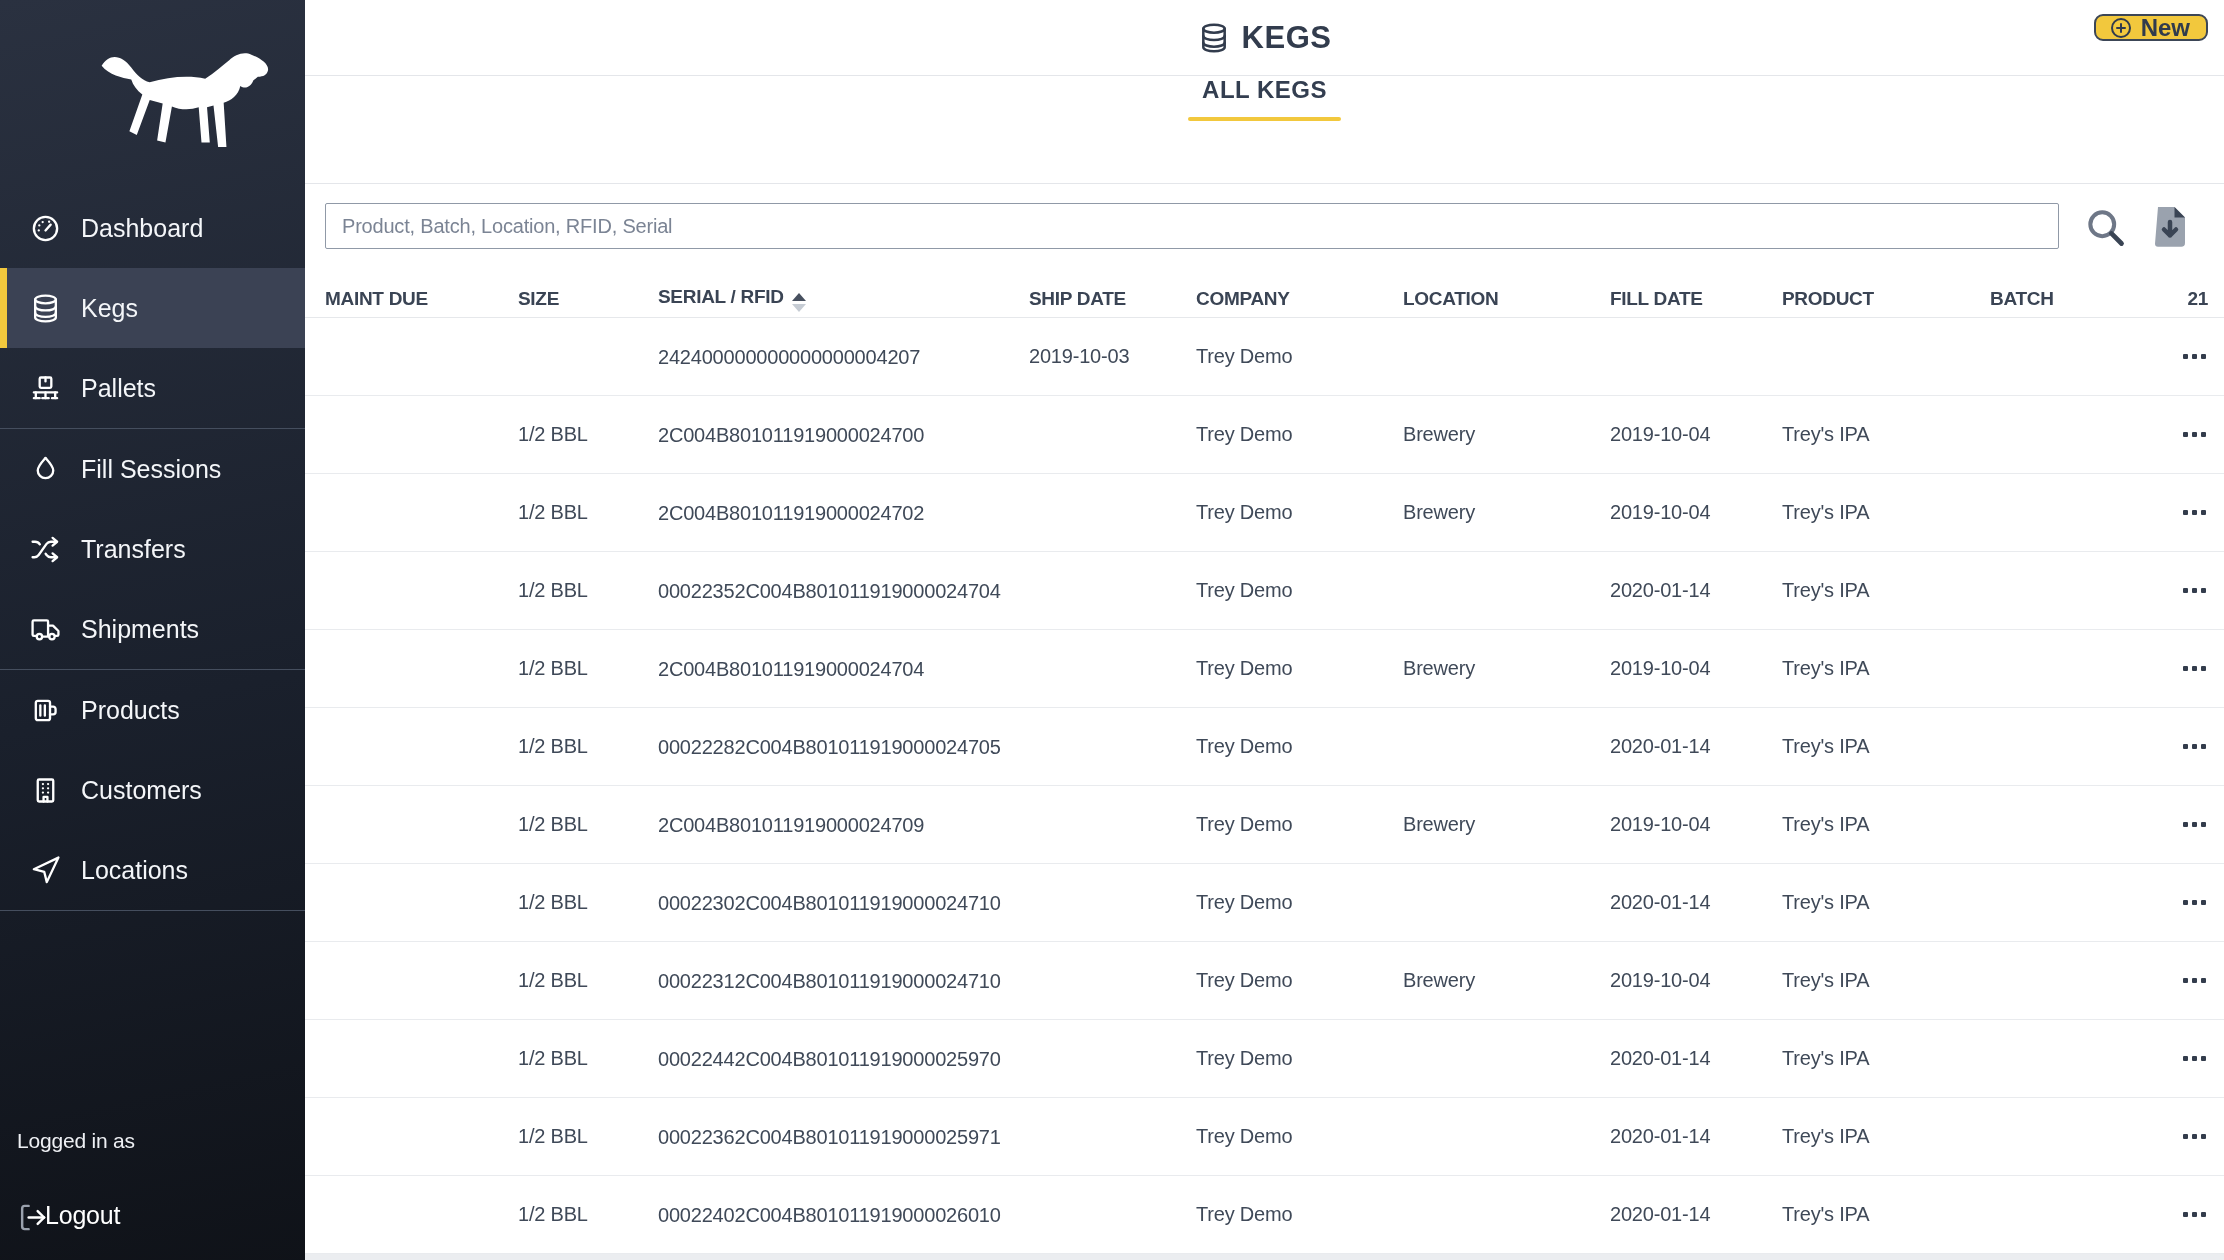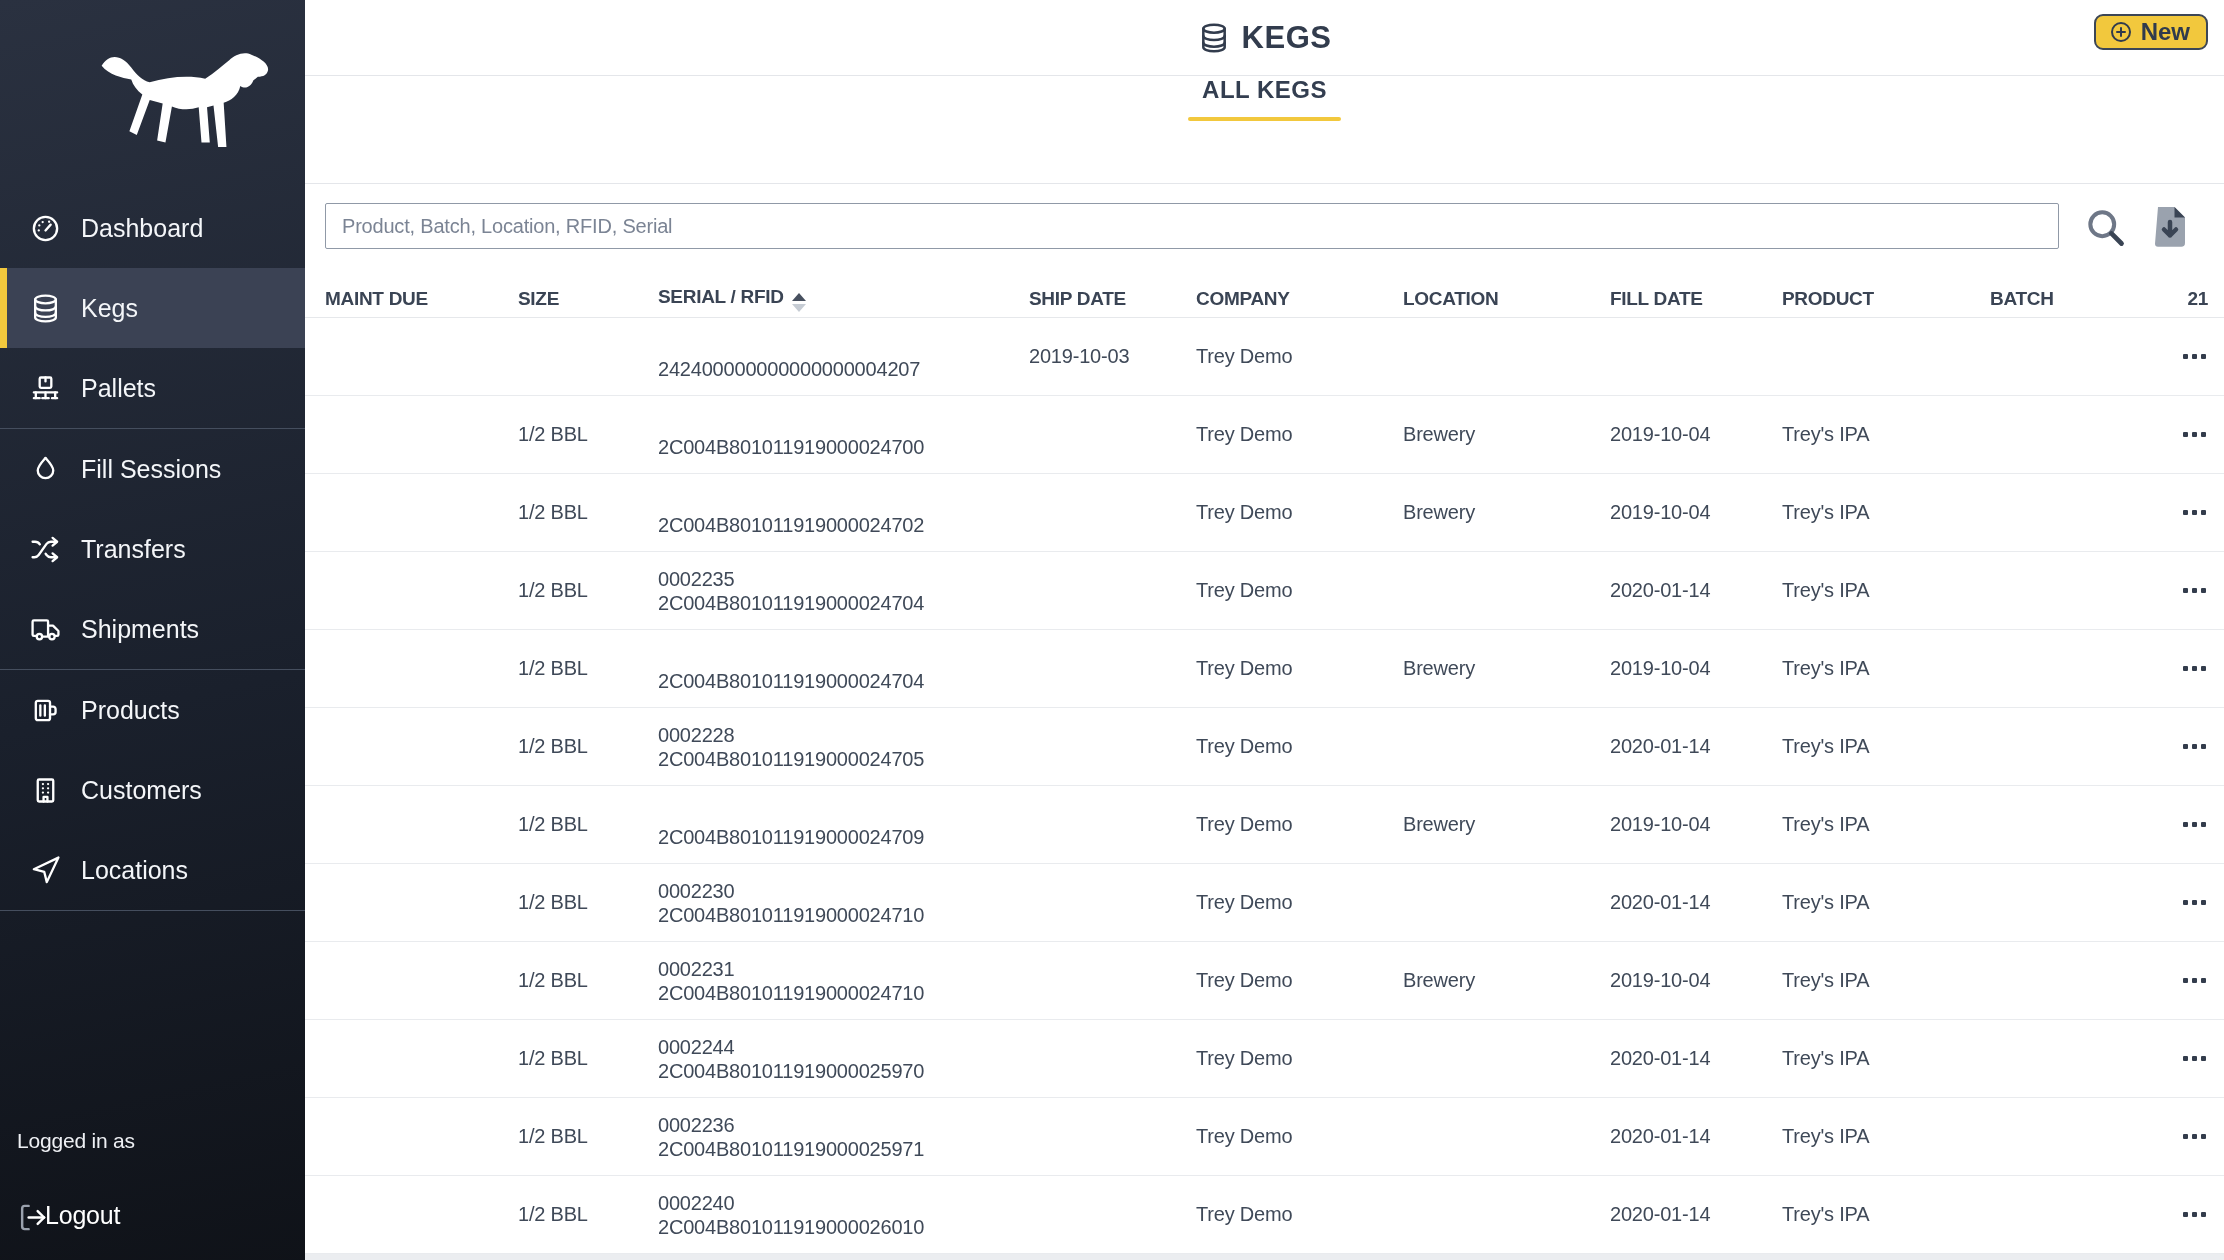--- a/index.html
+++ b/index.html
@@ -27,21 +27,21 @@
   .logout .nav-icon{width:28px;height:28px;flex:0 0 28px}
   .logout-label{font-size:25px;color:#fff}
 
   
   .main{position:absolute;left:305px;top:0;width:1919px;height:1260px;background:#fff}
   .page-header{position:relative;height:76px;border-bottom:1px solid #e4e6ea;
     display:flex;align-items:center;justify-content:center;gap:12px}
   .page-title{font-size:31px;font-weight:800;color:var(--navy);letter-spacing:0.5px}
   .title-icon{width:32px;height:32px;color:var(--navy)}
   .title-icon svg{width:32px;height:32px;display:block}
-  .new-btn{position:absolute;right:16px;top:14px;height:36px;padding:0 16px 0 13px;
+  .new-btn{position:absolute;right:16px;top:14px;height:27px;padding:0 16px 0 13px;
     background:var(--accent);border:2px solid #3c4656;border-radius:9px;
     display:flex;align-items:center;gap:8px;cursor:pointer;font-weight:700;
     font-size:24px;color:#303b4d}
   .new-btn svg{width:24px;height:24px}
 
   .tabs{height:108px;border-bottom:1px solid #e4e6ea;display:flex;align-items:flex-start;justify-content:center}
   .tab{display:flex;flex-direction:column;align-items:center;cursor:pointer}
   .tab-label{font-size:24px;font-weight:700;color:#333e50;letter-spacing:0.5px}
   .tab-underline{margin-top:13px;height:4px;width:153px;background:var(--accent);border-radius:2px}
 
@@ -59,21 +59,21 @@
     padding-left:20px;align-items:center}
   .thead{height:38px;border-bottom:1px solid #e6e8eb}
   .th{font-size:19px;font-weight:700;color:var(--head-text);letter-spacing:-0.3px;white-space:nowrap}
   .th-count{text-align:right;padding-right:16px}
   .sort{display:inline-flex;flex-direction:column;gap:3px;margin-left:8px;vertical-align:2px}
   .sort .up{width:0;height:0;border-left:7px solid transparent;border-right:7px solid transparent;border-bottom:8px solid #47505f}
   .sort .down{width:0;height:0;border-left:7px solid transparent;border-right:7px solid transparent;border-top:8px solid #c6ccd4}
 
   .trow{height:78px;border-bottom:1px solid var(--row-border);cursor:pointer;background:#fff}
   .cell{font-size:20px;color:var(--table-text);white-space:nowrap}
-  .serial-cell{display:flex;flex-direction:column;line-height:24px}
+  .serial-cell{display:flex;flex-direction:row;line-height:24px}
   .serial-line,.rfid-line{min-height:24px;font-size:20px;color:var(--table-text)}
   .menu-cell{display:flex;justify-content:flex-end;padding-right:16px}
   .row-menu{display:flex;gap:4px;padding:6px 2px;cursor:pointer}
   .row-menu i{width:5px;height:5px;background:#333c4c;display:block;border-radius:1px}
   .bottom-strip{height:6px;background:#ebedf0}
 </style>
 </head>
 <body>
 
 <aside class="sidebar">

